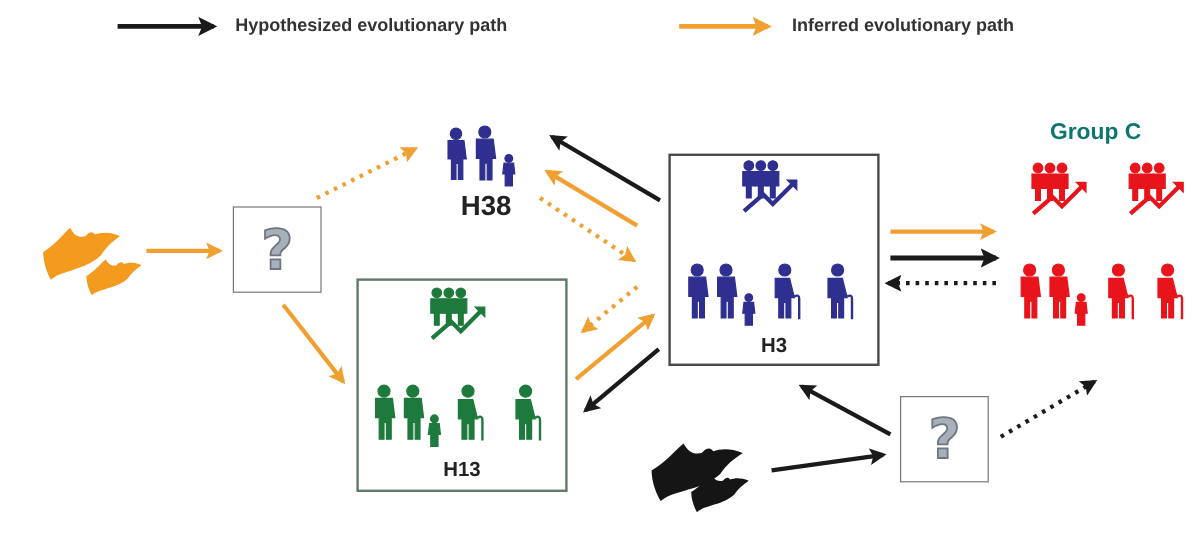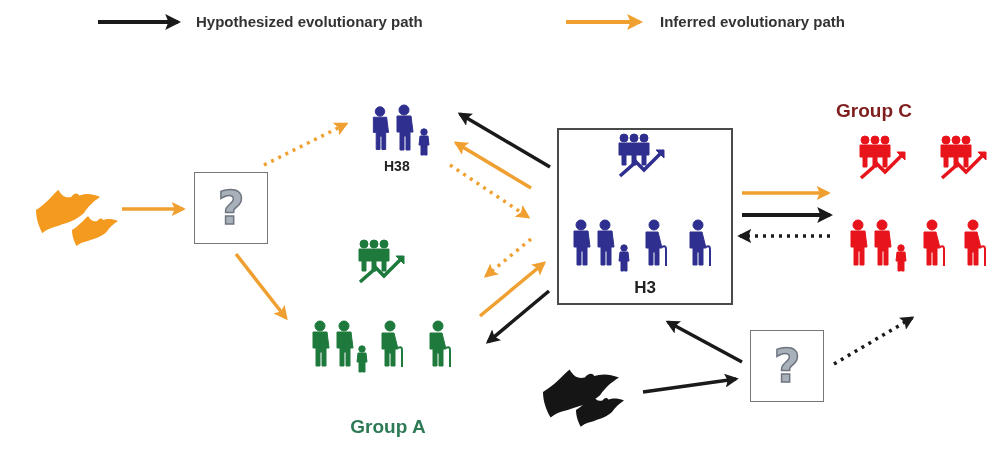--- a/index.html
+++ b/index.html
@@ -5,21 +5,21 @@
     html, body { margin: 0; padding: 0; background: #ffffff; }
     body { width: 1000px; height: 449px; position: relative; overflow: hidden; font-family: "Liberation Sans", sans-serif; }
     .stage { position: absolute; left: 0; top: 0; width: 912px; height: 449px; margin-left: 28px; }
     svg.arrows { position: absolute; left: 0; top: 0; width: 1000px; height: 449px; }
     .legend-label { position: absolute; font-weight: bold; font-size: 15px; color: #333; white-space: nowrap; }
     .group-title { position: absolute; font-weight: bold; font-size: 19px; white-space: nowrap; text-align: center; }
     .node-box { position: absolute; box-sizing: border-box; background: #fff; padding-left: 48px; }
     .node-label { position: absolute; font-weight: bold; font-size: 17px; color: #222; left: 0; right: 0; text-align: center; }
     .qbox { position: absolute; box-sizing: border-box; border: 1.5px solid #777; background: #fff; display: flex; align-items: center; justify-content: center; }
     .qmark { font-family: "DejaVu Sans", sans-serif; font-weight: bold; font-size: 46px; color: #a8b0ba; -webkit-text-stroke: 1.5px #6f7680; line-height: 1; }
-    .h38-label { position: absolute; font-weight: bold; font-size: 14px; color: #222; white-space: nowrap; text-align: right; }
+    .h38-label { position: absolute; font-weight: bold; font-size: 23px; color: #222; white-space: nowrap; text-align: right; }
   </style>
 </head>
 <body>
 
 <div class="stage">
 
   <svg class="arrows" viewBox="0 0 1000 449">
     <defs>
       <marker id="mk-black" viewBox="0 0 10 10" refX="8" refY="5" markerWidth="4" markerHeight="4" orient="auto-start-reverse">
         <path d="M0,0 L10,5 L0,10 L2,5 z" fill="#1a1a1a"></path>
@@ -139,20 +139,22 @@
   <div class="h38-label" style="left:356px; top:158px;">H38</div>
 
   <div class="qbox" style="left:166px; top:172px; width:74px; height:72px;">
     <span class="qmark">?</span>
   </div>
 
   <div class="qbox" style="left:722px; top:330px; width:74px; height:72px;">
     <span class="qmark">?</span>
   </div>
 
-  <div class="group-title" style="left:300px; top:416px; width:120px; color:#2d7a55;">Group A</div>
+  <div class="node-box" style="left:269px; top:232px; width:176px; height:178px; border:2px solid #607a68; background:transparent;">
+    <div class="node-label" style="top:148px;">H13</div>
+  </div>
 
   <div class="node-box" style="left:529px; top:128px; width:176px; height:177px; border:2px solid #4a4a4a; background:transparent;">
     <div class="node-label" style="top:148px;">H3</div>
   </div>
 
-  <div class="group-title" style="left:781px; top:100px; width:130px; color:#7f1d1d;">Group C</div>
+  <div class="group-title" style="left:820px; top:100px; width:130px; color:#0f766e;">Group C</div>
 </div>
 
 </body></html>

